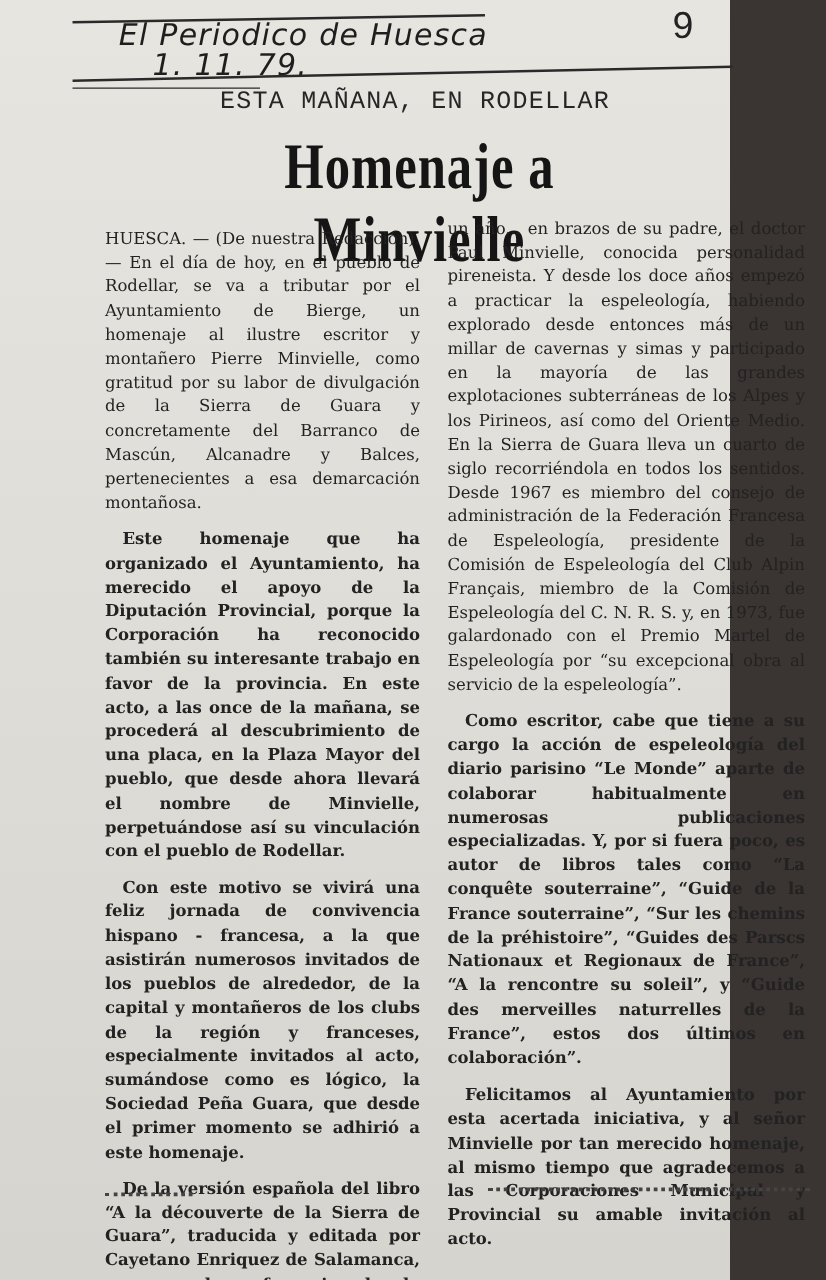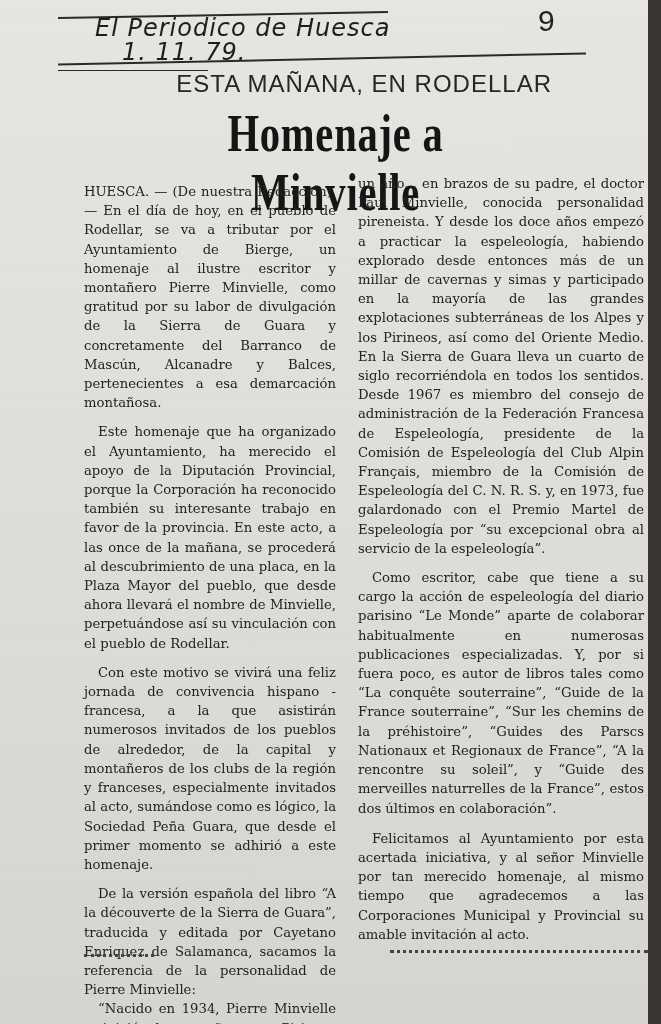--- a/index.html
+++ b/index.html
@@ -2,44 +2,44 @@
 <html><head>
 <meta charset="utf-8">
 <style>
   html, body { margin:0; padding:0; }
   body {
     width:661px; height:1024px; overflow:hidden; position:relative;
     background:#3a3432;
     font-family:"DejaVu Serif", serif;
   }
   .paper {
-    position:absolute; left:0; top:0; width:648px; height:1024px;
+    position:absolute; left:0; top:0; width:584px; height:1024px;
     background:linear-gradient(180deg,#e6e5e0 0%,#dedcd6 55%,#d6d4ce 100%);
   }
   .hand {
     position:absolute; font-family:"DejaVu Sans", sans-serif; font-style:italic;
     color:#1e1e1e; font-size:24px; letter-spacing:1px;
   }
   .hline { position:absolute; height:2px; background:#2a2a2a; }
   .pagenum { position:absolute; left:538px; top:4px; font-family:"Liberation Sans", sans-serif; font-size:30px; color:#222; }
   .kicker {
-    position:absolute; left:112px; top:70px; width:440px; text-align:right;
-    font-family:Liberation Sans, sans-serif; font-size:24px; color:#262626; letter-spacing:1px;
+    position:absolute; left:112px; top:70px; width:440px; text-align:center;
+    font-family:Liberation Mono, monospace; font-size:20px; color:#262626; letter-spacing:1px;
   }
   .headline {
     position:absolute; left:108px; top:104px; width:455px; text-align:center;
     font-family:"Liberation Serif", serif; font-weight:bold; font-size:52px; color:#151515;
     transform:scaleX(0.78); transform-origin:center; letter-spacing:1px;
   }
   .col {
     position:absolute; font-family:"DejaVu Serif", serif; font-size:13.2px; line-height:19.2px;
     color:#222; text-align:justify;
   }
   .col p { margin:0; text-indent:14px; }
-  .col p + p { margin-top:10px; }
+  .col p + p { margin-top:10px;font-weight:bold; }
   .col p.first { text-indent:0; }
   .col-left { left:84px; top:182px; width:252px; }
   .col-right { left:358px; top:174px; width:286px; }
   .dots { position:absolute; border-top:3px dotted #444; height:0; }
 </style>
 </head>
 <body>
 
 <div class="paper">
   <div class="hline" style="left:58px; top:14px; width:330px; transform:rotate(-1deg);"></div>

